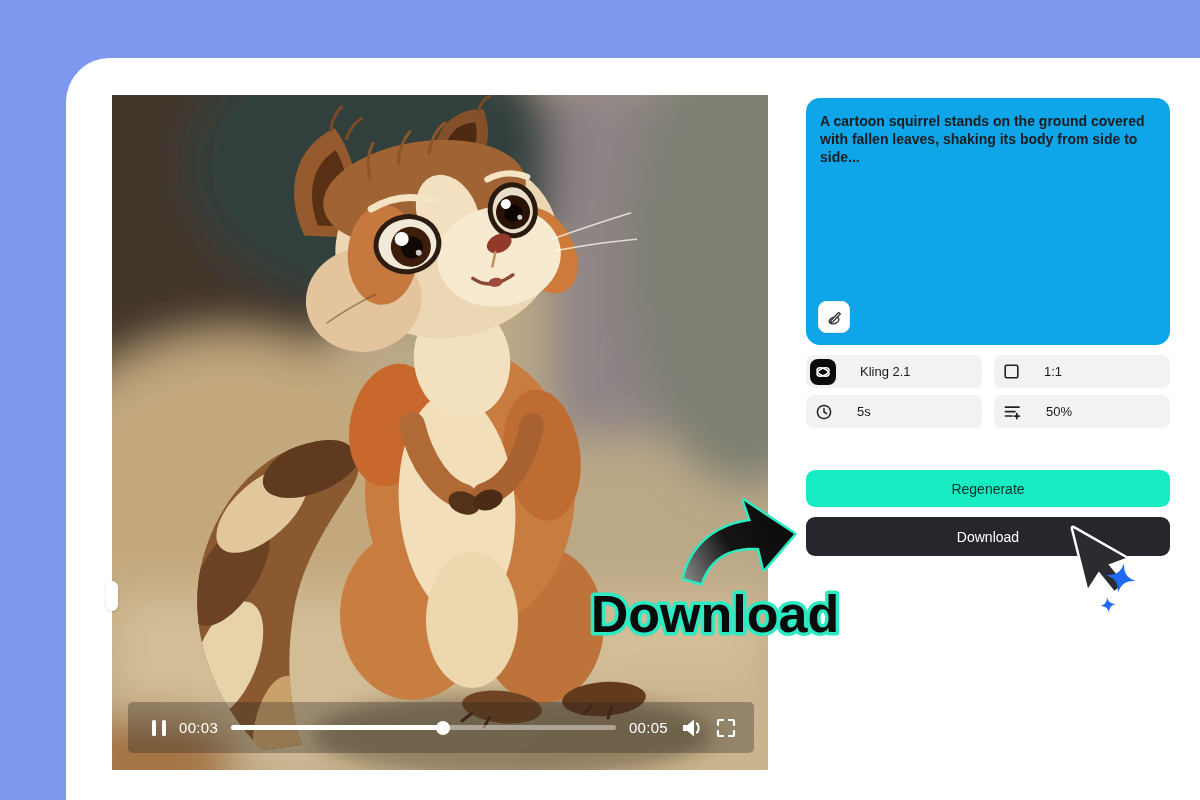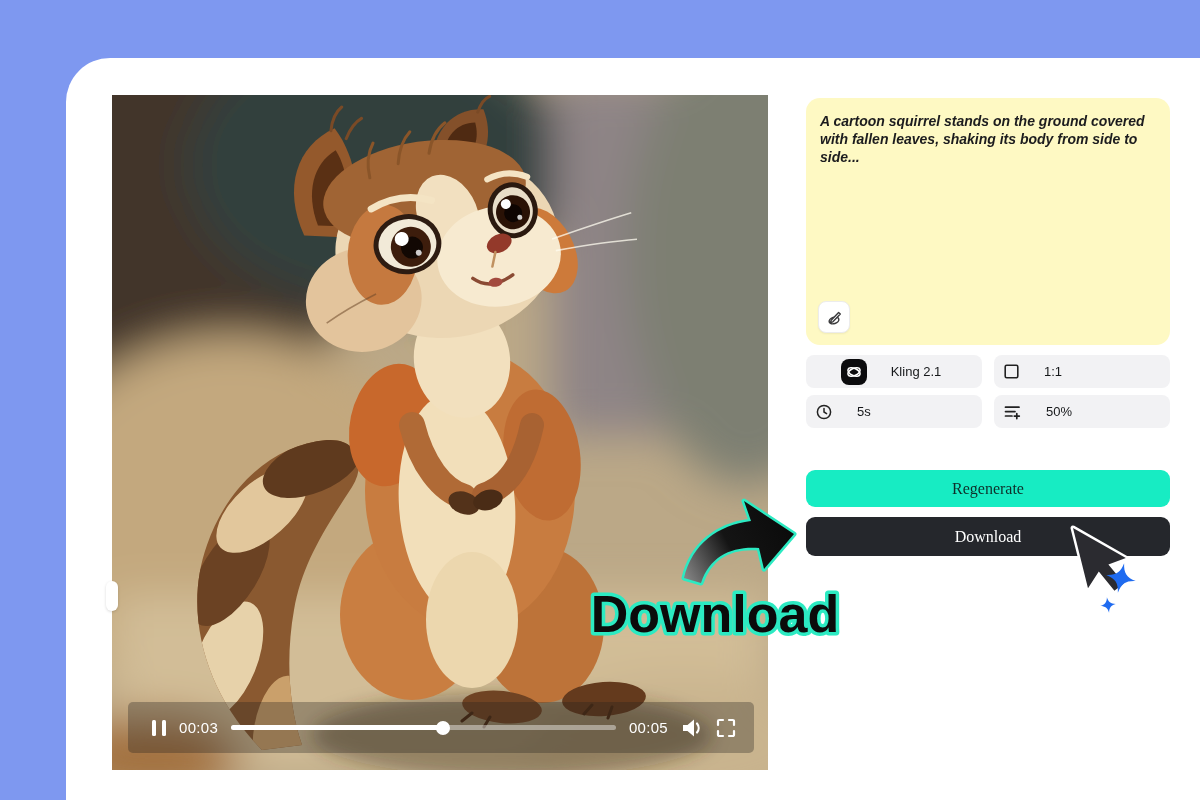--- a/index.html
+++ b/index.html
@@ -29,38 +29,38 @@
   .pause i{display:block;width:4px;height:16px;background:#fff;border-radius:1.5px;}
   .time{font-size:15px;color:#fff;letter-spacing:.3px;white-space:nowrap;}
   .track{flex:1;height:5px;border-radius:3px;background:rgba(255,255,255,0.42);position:relative;cursor:pointer;}
   .fill{position:absolute;left:0;top:0;height:5px;border-radius:3px;background:#fff;width:55%;}
   .knob{position:absolute;right:-7px;top:50%;transform:translateY(-50%);width:14px;height:14px;border-radius:50%;background:#fff;}
   .ctl-icon{display:flex;align-items:center;justify-content:center;cursor:pointer;}
   .notch{position:absolute;left:106px;top:581px;width:12px;height:30px;background:#fff;border-radius:6px;box-shadow:0 1px 3px rgba(0,0,0,.15);}
   
   .panel{position:absolute;left:806px;top:98px;width:364px;}
   .prompt-box{
-    position:relative;height:247px;background:#fef9c3;border-radius:14px;
-    box-sizing:border-box;padding:15px 14px;font-style:italic;
+    position:relative;height:247px;background:#0ea5e9;border-radius:14px;
+    box-sizing:border-box;padding:15px 14px;
   }
   .prompt-text{font-size:14px;font-weight:700;color:#1c1c1e;line-height:1.27;}
   .edit-btn{
     position:absolute;left:12px;bottom:12px;width:30px;height:30px;
     background:#fff;border:1px solid #ececec;border-radius:8px;
     display:flex;align-items:center;justify-content:center;
     box-shadow:0 1px 2px rgba(0,0,0,.06);cursor:pointer;
   }
   .pills{margin-top:10px;display:grid;grid-template-columns:1fr 1fr;column-gap:12px;row-gap:7px;}
   .pill{
     height:33px;background:#f2f2f4;border-radius:8px;display:flex;align-items:center;
     padding:0 10px;box-sizing:border-box;gap:25px;font-size:13px;color:#16181a;cursor:pointer;
   }
-  .pill.model{padding-left:4px;gap:24px;justify-content:center;}
+  .pill.model{padding-left:4px;gap:24px;}
   .kling-badge{width:26px;height:26px;border-radius:8px;background:#0b0b0d;display:flex;align-items:center;justify-content:center;}
-  .btn{width:100%;border:none;border-radius:9px;font-size:16px;cursor:pointer;display:block;font-family:Liberation Serif, serif;}
+  .btn{width:100%;border:none;border-radius:9px;font-size:14px;cursor:pointer;display:block;font-family:Liberation Sans, sans-serif;}
   .btn.regen{margin-top:42px;height:37px;background:#17ecc3;color:#0e2f2a;font-weight:500;}
   .btn.dl{margin-top:10px;height:39px;background:#25272c;color:#ffffff;font-weight:400;}
   
   .annotation{position:absolute;left:580px;top:490px;pointer-events:none;}
   .cursor-wrap{position:absolute;left:1060px;top:518px;pointer-events:none;}
 </style>
 </head>
 <body>
 
 <div class="card"></div>

